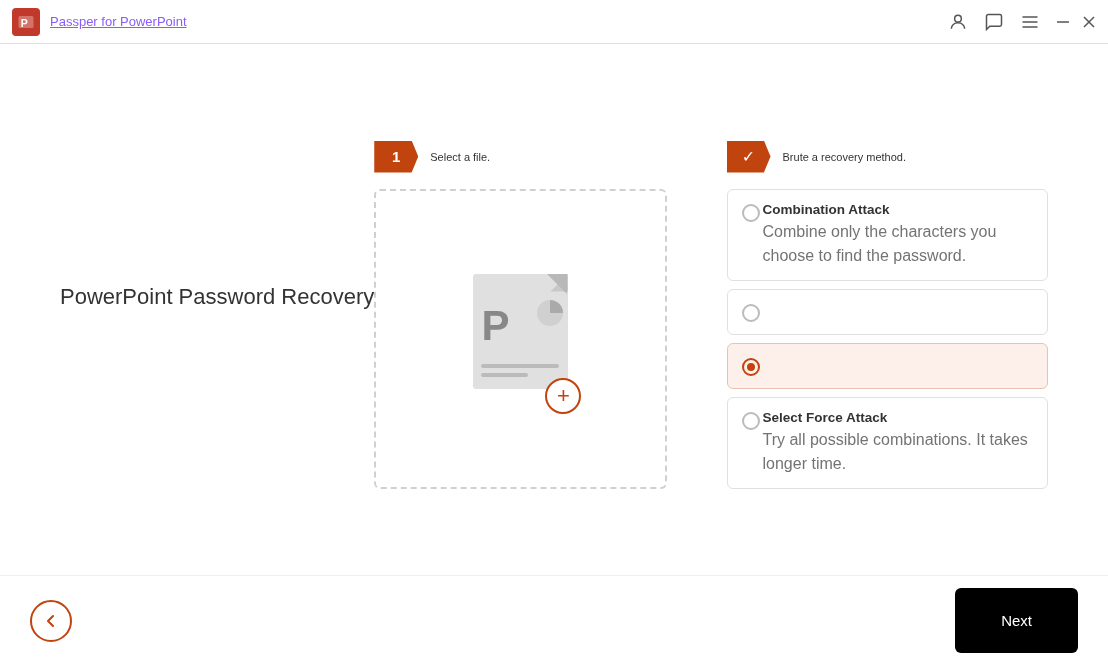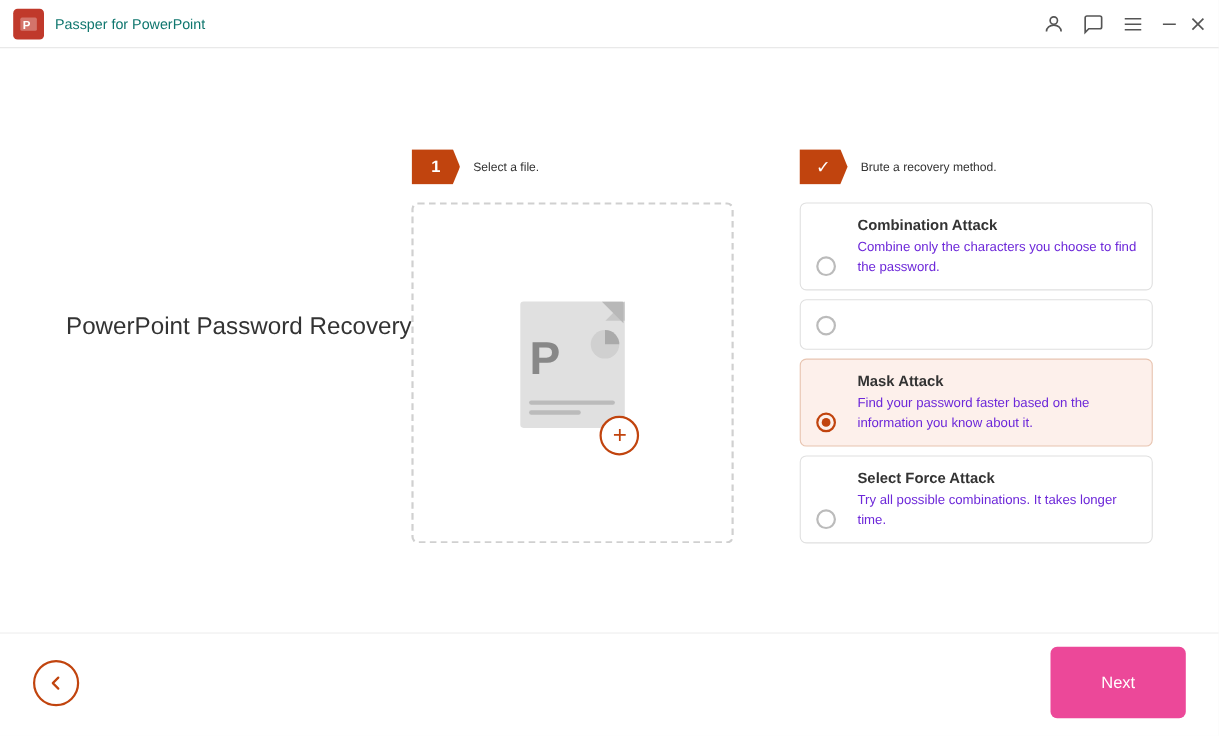--- a/index.html
+++ b/index.html
@@ -39,21 +39,22 @@
       justify-content: center;
       flex-shrink: 0;
     }
     .app-logo svg {
       width: 18px;
       height: 18px;
       fill: white;
     }
     .title-bar-title {
       font-size: 13px;
-      color: #0f766e;
+      color: #8b5cf6;
+      text-decoration: underline;
     }
     .title-bar-controls {
       display: flex;
       align-items: center;
       gap: 16px;
     }
     .title-bar-icon {
       width: 20px;
       height: 20px;
       display: flex;
@@ -245,22 +246,22 @@
       display: flex;
       flex-direction: column;
       gap: 8px;
       flex: 1;
     }
     .option-item {
       border: 1px solid #e0e0e0;
       border-radius: 6px;
       padding: 12px 14px;
       display: flex;
-      align-items: flex-end;
-      gap: 20px;
+      align-items: flex-start;
+      gap: 3px;
       cursor: pointer;
       background: white;
     }
     .option-item.selected {
       background: #fdf0eb;
       border-color: #e8c4b0;
     }
     .radio-outer {
       width: 18px;
       height: 18px;
@@ -284,22 +285,22 @@
     .option-text {}
     .option-title {
       font-size: 13.5px;
       font-weight: 600;
       color: #333;
       display: flex;
       align-items: center;
       gap: 6px;
     }
     .option-desc {
-      font-size: 12px;
-      color: #6d28d9;
+      font-size: 16px;
+      color: #737373;
       margin-top: 3px;
       line-height: 1.5;
     }
     .info-icon {
       display: inline-flex;
       width: 16px;
       height: 16px;
       align-items: center;
       justify-content: center;
       border: 1.5px solid #888;
@@ -325,21 +326,21 @@
       border: 2px solid #c1440e;
       background: white;
       display: flex;
       align-items: center;
       justify-content: center;
       cursor: pointer;
       color: #c1440e;
       font-size: 18px;
     }
     .next-btn {
-      background: #ec4899;
+      background: #000000;
       color: white;
       border: none;
       border-radius: 6px;
       padding: 24px 46px;
       font-size: 15px;
       cursor: not-allowed;
       font-weight: 500;
     }
   </style>
 </head>
@@ -449,24 +450,20 @@
         </div>
 
         <div class="option-item">
           <div class="radio-outer"></div>
         </div>
 
         <div class="option-item selected">
           <div class="radio-outer checked">
             <div class="radio-inner"></div>
           </div>
-          <div class="option-text">
-            <div class="option-title">Mask Attack</div>
-            <div class="option-desc">Find your password faster based on the information you know about it.</div>
-          </div>
         </div>
 
         <div class="option-item">
           <div class="radio-outer"></div>
           <div class="option-text">
             <div class="option-title">Select Force Attack</div>
             <div class="option-desc">Try all possible combinations. It takes longer time.</div>
           </div>
         </div>
 

